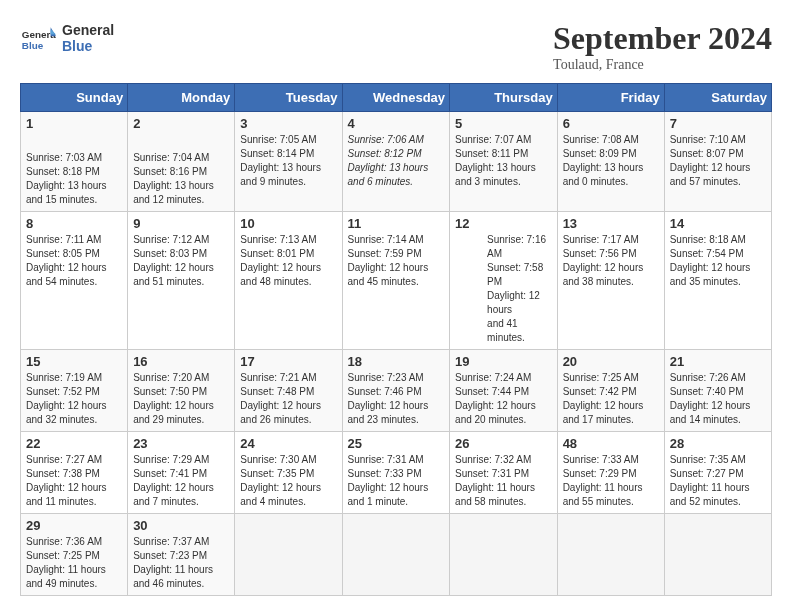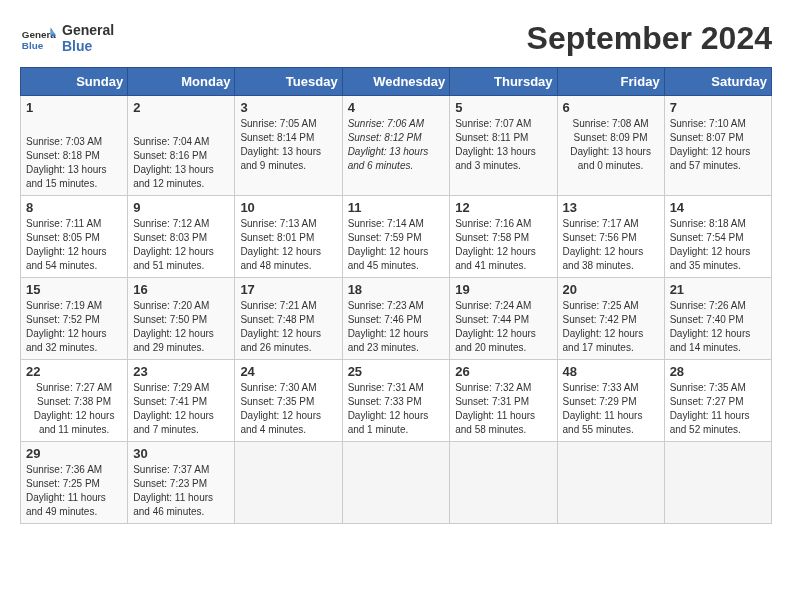--- a/index.html
+++ b/index.html
@@ -20,20 +20,21 @@
       display: flex;
       align-items: center;
       gap: 6px;
     }
     .logo-icon {
       width: 36px;
       height: 36px;
     }
     .title-block {
       text-align: left;
+      font-family: Liberation Serif, serif;
     }
     .month-title {
       font-size: 32px;
       font-weight: bold;
       color: #333;
     }
     .location {
       font-size: 14px;
       color: #555;
     }
@@ -89,20 +90,21 @@
       <polygon points="34,8 40,18 34,18" fill="#3d6eb4"></polygon>
       <polygon points="34,10 40,16 34,16" fill="#5ba3d9"></polygon>
     </svg>
     <div>
       <div style="font-size:14px;font-weight:bold;color:#333;">General</div>
       <div style="font-size:14px;font-weight:bold;color:#3d6eb4;">Blue</div>
     </div>
   </div>
   <div class="title-block">
     <div class="month-title">September 2024</div>
+    <div class="location">Toulaud, France</div>
   </div>
 </div>
 
 <table>
   <thead>
     <tr>
     <th>Sunday</th>
         <th>Monday</th>
         <th>Tuesday</th>
         <th>Wednesday</th>
@@ -143,21 +145,21 @@
         </td>
         <td>
           <span class="day-num">5</span>
           <div class="day-info" style="white-space: pre-line;">Sunrise: 7:07 AM
 Sunset: 8:11 PM
 Daylight: 13 hours
 and 3 minutes.</div>
         </td>
         <td>
           <span class="day-num">6</span>
-          <div class="day-info" style="white-space: pre-line; text-align: center;">Sunrise: 7:08 AM
+          <div class="day-info" style="white-space: pre-line;">Sunrise: 7:08 AM
 Sunset: 8:09 PM
 Daylight: 13 hours
 and 0 minutes.</div>
         </td>
         <td>
           <span class="day-num">7</span>
           <div class="day-info" style="white-space: pre-line;">Sunrise: 7:10 AM
 Sunset: 8:07 PM
 Daylight: 12 hours
 and 57 minutes.</div>
@@ -187,21 +189,21 @@
         </td>
         <td>
           <span class="day-num">11</span>
           <div class="day-info" style="white-space: pre-line;">Sunrise: 7:14 AM
 Sunset: 7:59 PM
 Daylight: 12 hours
 and 45 minutes.</div>
         </td>
         <td>
           <span class="day-num">12</span>
-          <div class="day-info" style="white-space: pre-line;">Sunrise: 7:16 AM
+          <div class="day-info" style="white-space: pre-line; margin-left: 32px;">Sunrise: 7:16 AM
 Sunset: 7:58 PM
 Daylight: 12 hours
 and 41 minutes.</div>
         </td>
         <td>
           <span class="day-num">13</span>
           <div class="day-info" style="white-space: pre-line;">Sunrise: 7:17 AM
 Sunset: 7:56 PM
 Daylight: 12 hours
 and 38 minutes.</div>
@@ -261,21 +263,21 @@
           <span class="day-num">21</span>
           <div class="day-info" style="white-space: pre-line;">Sunrise: 7:26 AM
 Sunset: 7:40 PM
 Daylight: 12 hours
 and 14 minutes.</div>
         </td>
       </tr>
       <tr>
         <td>
           <span class="day-num">22</span>
-          <div class="day-info" style="white-space: pre-line; text-align: center;">Sunrise: 7:27 AM
+          <div class="day-info" style="white-space: pre-line;">Sunrise: 7:27 AM
 Sunset: 7:38 PM
 Daylight: 12 hours
 and 11 minutes.</div>
         </td>
         <td>
           <span class="day-num">23</span>
           <div class="day-info" style="white-space: pre-line;">Sunrise: 7:29 AM
 Sunset: 7:41 PM
 Daylight: 12 hours
 and 7 minutes.</div>

